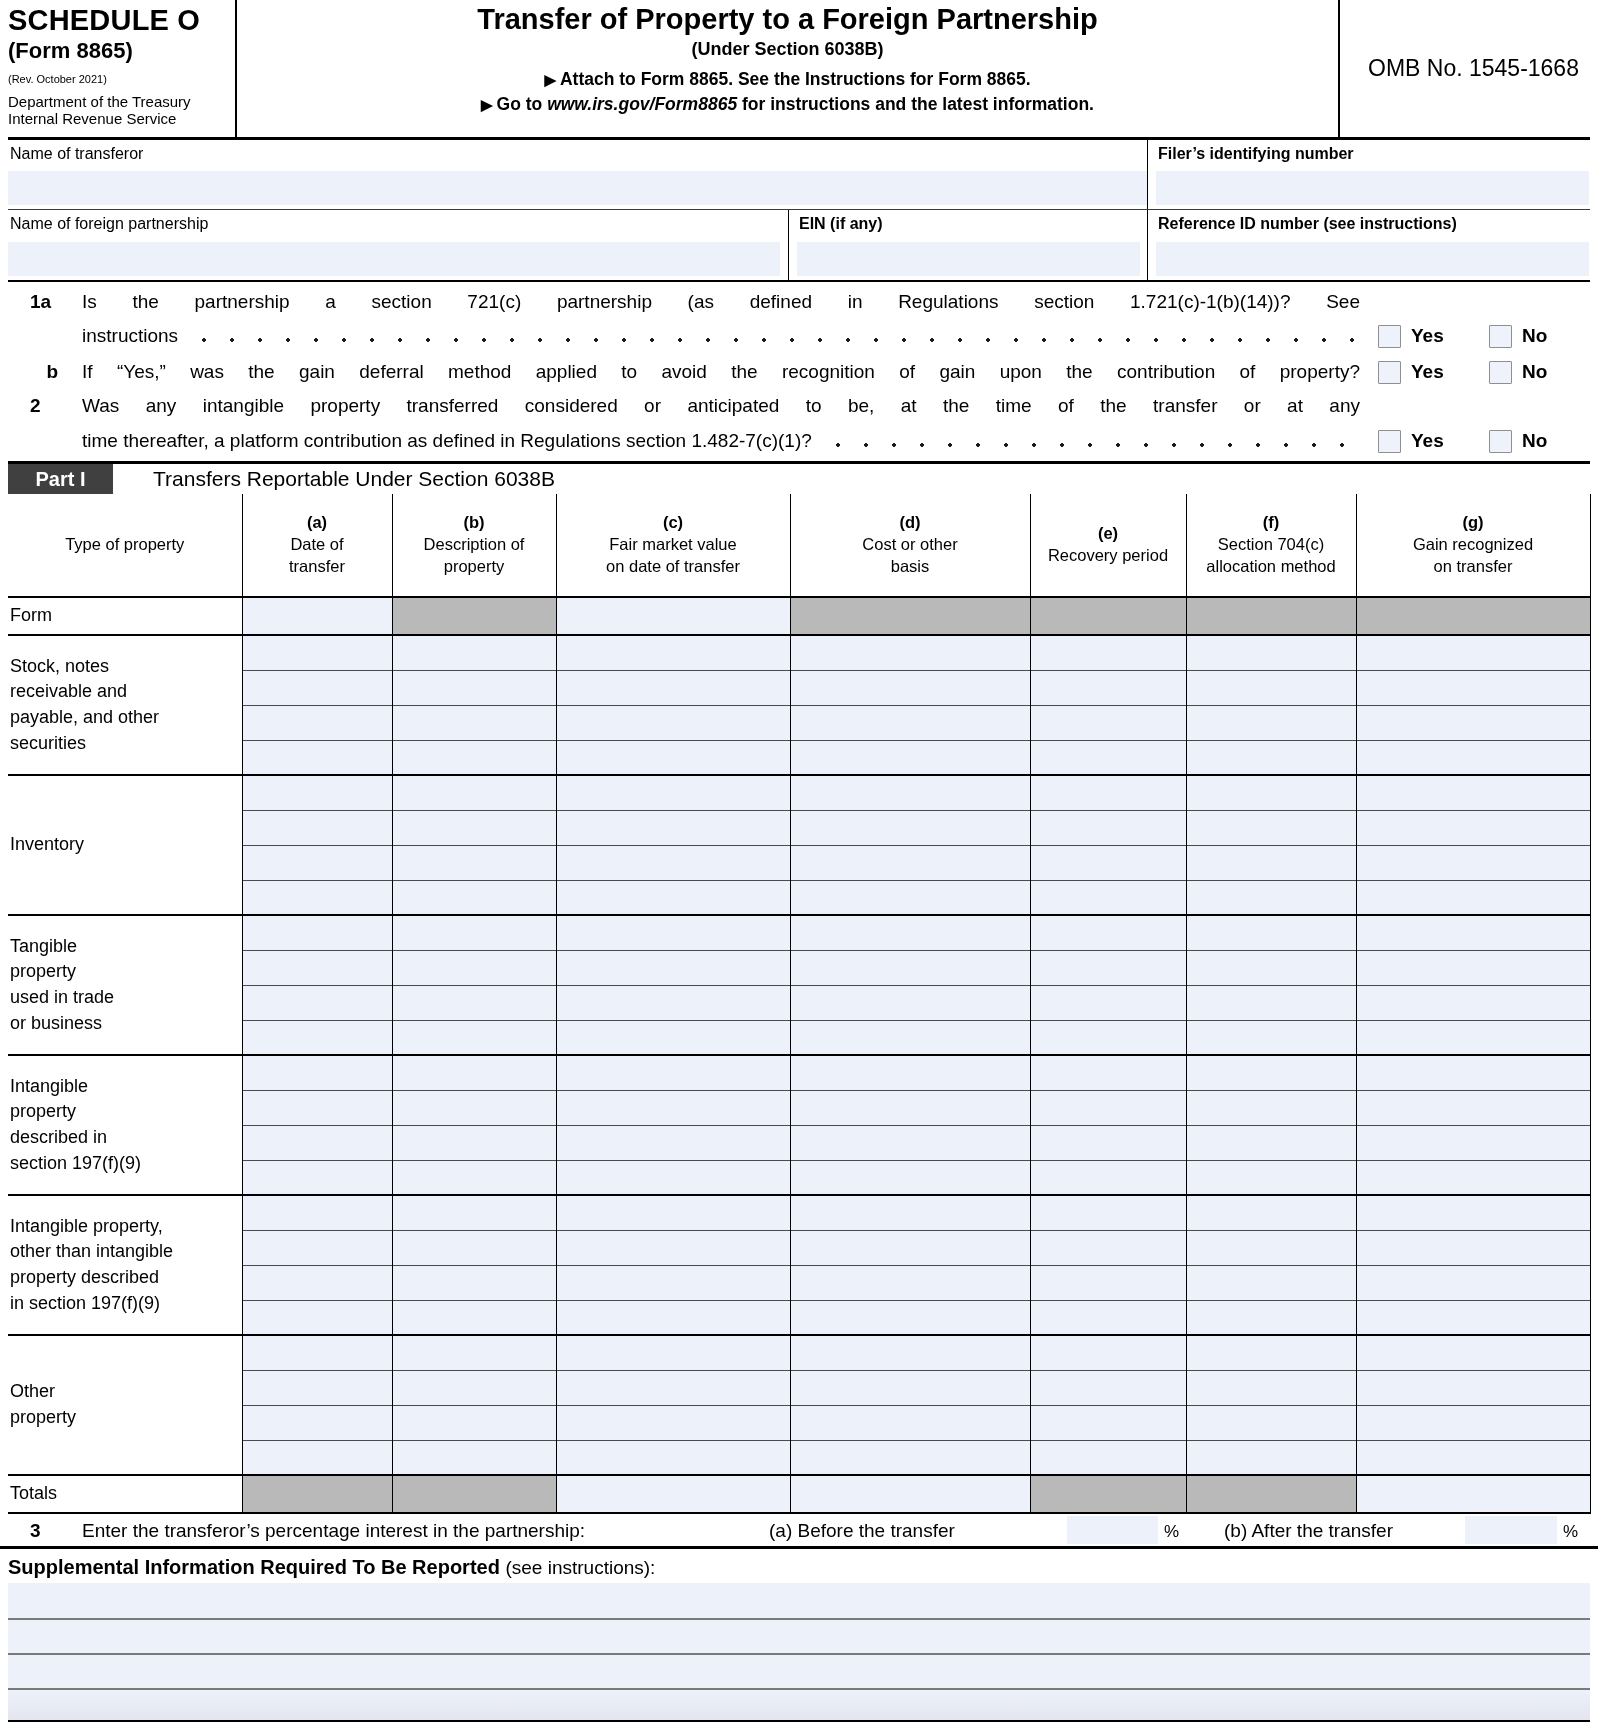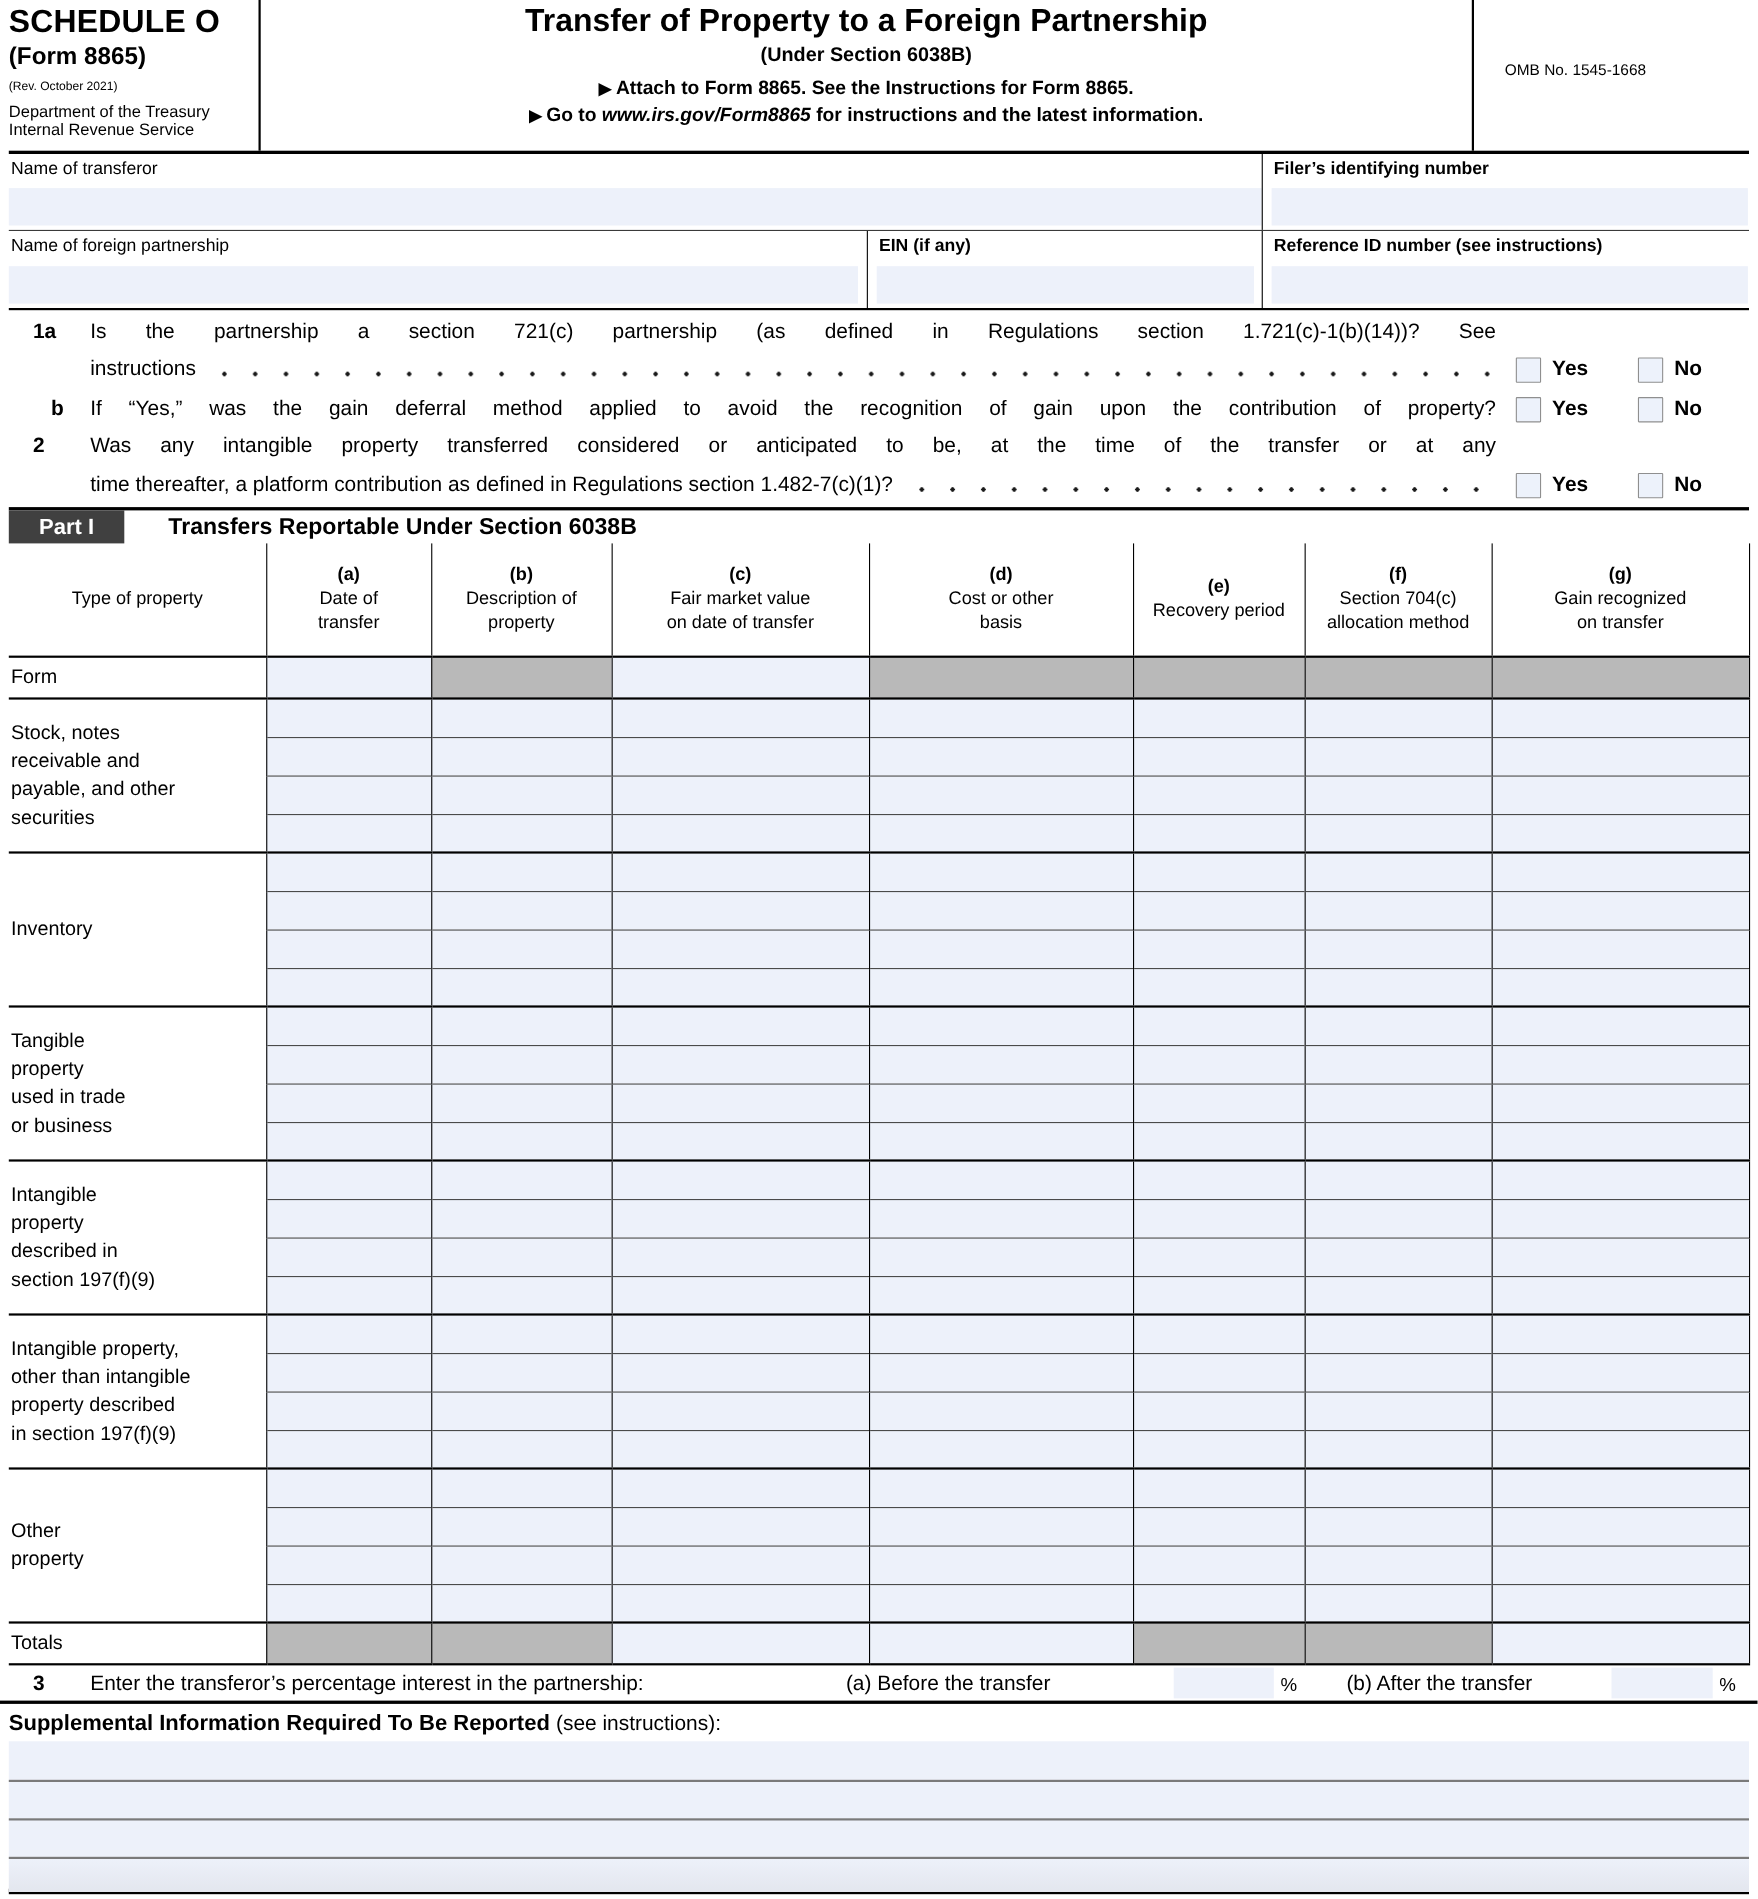--- a/index.html
+++ b/index.html
@@ -15,21 +15,21 @@
   .rev { font-size:11px; margin-top:9px; }
   .agency { font-size:15px; margin-top:8px; line-height:1.15; }
   #hdr-center { position:absolute; left:229px; top:0; width:1101px; height:137px; text-align:center; padding-top:3px; }
   .title { font-size:29px; font-weight:700; }
   .subtitle { font-size:18px; font-weight:700; margin-top:3px; }
   .attach { font-size:17.5px; font-weight:700; margin-top:9px; }
   .goto { font-size:17.5px; font-weight:700; margin-top:4px; }
   .goto .url { font-style:italic; }
   .arrow { font-size:15px; margin-right:4px; }
   #hdr-right { position:absolute; left:1330px; top:0; width:252px; height:137px; border-left:2px solid #000; }
-  .omb { font-size:14px; position:absolute; left:28px; top:55px; }
+  .omb { font-size:23px; position:absolute; left:28px; top:55px; }
 
   
   .idlabel { font-size:16px; padding:5px 0 0 2px; }
   .idlabel.bold { font-weight:700; }
   .bluefield { background:#edf1fa; height:34px; }
   #idrow1 { position:absolute; left:8px; top:140px; width:1582px; height:70px; border-bottom:1.5px solid #3a3a3a; }
   #idrow1-left { position:absolute; left:0; top:0; width:1139px; height:100%; }
   #idrow1-right { position:absolute; left:1139px; top:0; width:443px; height:100%; border-left:1.5px solid #000; padding-left:8px; }
   #idrow1 .bluefield { position:absolute; bottom:4px; }
   #idrow2 { position:absolute; left:8px; top:210px; width:1582px; height:72px; border-bottom:2.5px solid #000; }
@@ -49,21 +49,21 @@
   .spacer { flex:1; }
   .cbgroup { flex:none; width:212px; display:flex; align-items:center; }
   .cb { width:23px; height:23px; flex:none; background:#edf2fb; border:1.6px solid #8f8f8f; border-radius:1px; }
   .cblbl { font-weight:700; padding-left:10px; }
   .cblbl.yes { width:88px; }
 
   
   #part1bar { position:absolute; left:8px; top:461px; width:1582px; height:33px; border-top:3px solid #000; }
   #part1box { position:absolute; left:0; top:0; width:105px; height:30px; background:#404040; color:#fff;
               font-size:20px; font-weight:700; text-align:center; line-height:30px; }
-  #part1title { position:absolute; left:145px; top:0; height:30px; line-height:30px; font-size:21px; font-weight:700; }
+  #part1title { position:absolute; left:145px; top:0; height:30px; line-height:30px; font-size:21px; font-weight:400; }
 
   
   #grid { position:absolute; left:8px; top:494px; border-collapse:collapse; table-layout:fixed; width:1582px; }
   #grid th, #grid td { padding:0; }
   #grid thead td { height:103px; text-align:center; vertical-align:middle; font-size:16.5px; line-height:1.32;
                    border-bottom:2.5px solid #000; white-space:pre-line; font-weight:400; }
   #grid thead td .ltr { font-weight:700; }
   #grid .vline { border-left:1.2px solid #000; }
   #grid .lastcol { border-right:1.4px solid #000; }
   #grid tbody tr { height:35px; }

